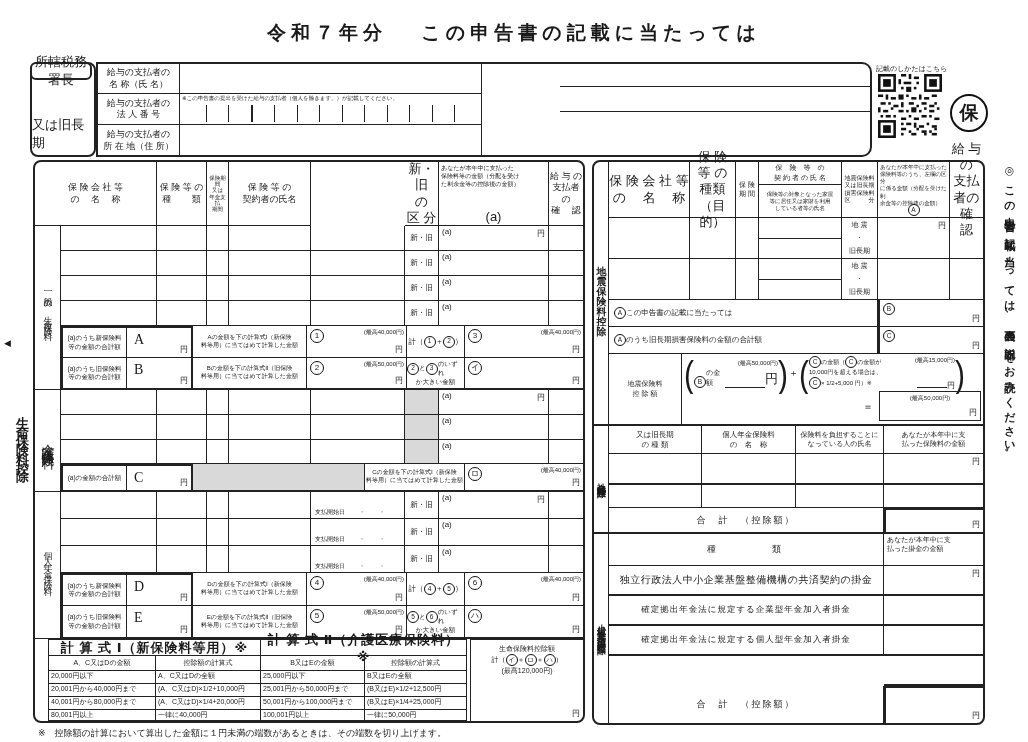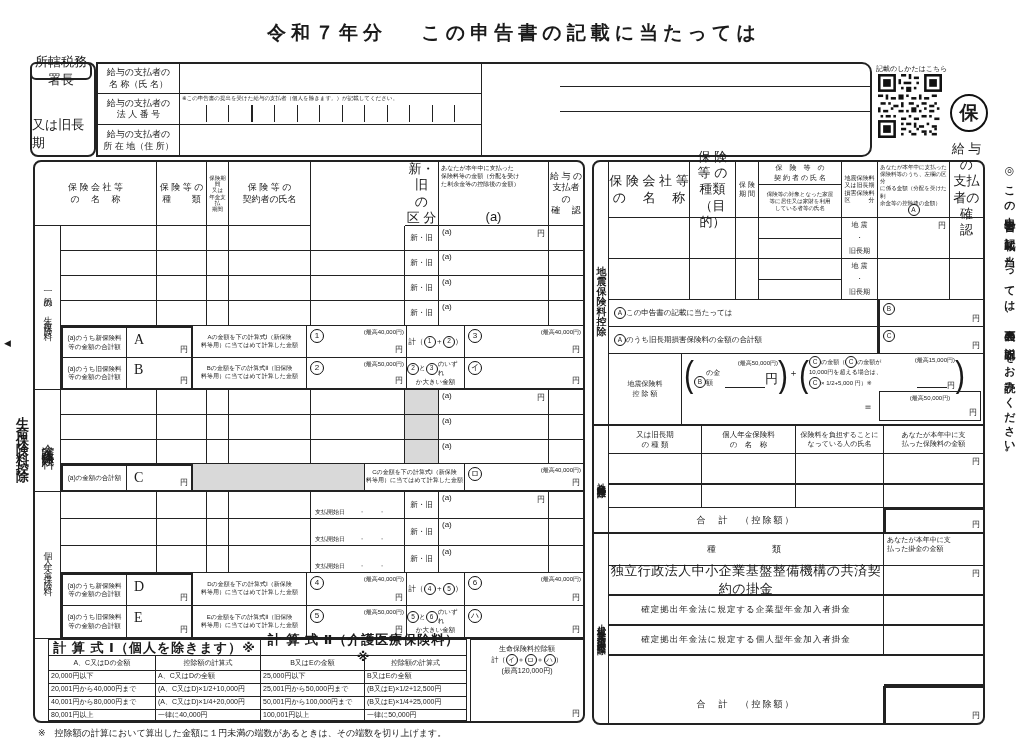--- a/index.html
+++ b/index.html
@@ -441,21 +441,21 @@
           <span>のいずれ</span>
         </span>
       <span>か大きい金額</span>
       </div>
     <div class="c nbr bb2" style="left:430px;top:444px;right:0;height:33px">
       <span class="circ" style="position:absolute;left:3px;top:3px">ハ</span>
       <span class="yen-br">円</span>
       </div>
 
     <div class="abs" style="left:13px;top:477px;width:419px;height:82px;border:1.5px solid #222">
-      <div class="c ctr f8" style="left:0;top:0;width:212px;height:16px;font-weight:bold;letter-spacing:1px">計 算 式 Ⅰ（個人を除きます）※</div>
+      <div class="c ctr f8" style="left:0;top:0;width:212px;height:16px;font-weight:bold;letter-spacing:1px">計 算 式 Ⅰ（新保険料等用）※</div>
       <div class="c ctr f8 nbr" style="left:212px;top:0;right:0;height:16px;font-weight:bold;letter-spacing:1px">計 算 式 Ⅱ（介護医療保険料）※</div>
       <div class="c ctr f7" style="left:0;top:16px;width:107px;height:15px">A、C又はDの金額</div>
       <div class="c ctr f7" style="left:107px;top:16px;width:105px;height:15px">控除額の計算式</div>
       <div class="c ctr f7" style="left:212px;top:16px;width:104px;height:15px">B又はEの金額</div>
       <div class="c ctr f7 nbr" style="left:316px;top:16px;right:0;height:15px">控除額の計算式</div>
 
       <div class="c f7" style="left:0;top:31px;width:107px;height:13px;padding-left:2px">20,000円以下</div>
       <div class="c f7" style="left:107px;top:31px;width:105px;height:13px;padding-left:2px">A、C又はDの全額</div>
       <div class="c f7" style="left:212px;top:31px;width:104px;height:13px;padding-left:2px">25,000円以下</div>
       <div class="c f7 nbr" style="left:316px;top:31px;right:0;height:13px;padding-left:2px">B又はEの全額</div>
@@ -645,21 +645,21 @@
 
     <div class="c ctr f9 bb2" style="left:15px;top:346px;width:275px;height:26px;letter-spacing:2px">合　計　（控除額）</div>
     <div class="c nbr bb2" style="left:290px;top:346px;right:0;height:26px;border-left:2px solid #222;border-top:2px solid #222">
         <span class="yen-br">円</span>
       </div>
 
     <div class="c ctr f9" style="left:15px;top:372px;width:275px;height:32px;letter-spacing:4px">種　　　　類</div>
     <div class="c pre f7 lh nbr" style="left:290px;top:372px;right:0;height:32px;padding:2px 0 0 3px">あなたが本年中に支
 払った掛金の金額</div>
 
-    <div class="c ctr f85 bb2" style="left:15px;top:404px;width:275px;height:30px;font-size:13px;letter-spacing:0.5px">独立行政法人中小企業基盤整備機構の共済契約の掛金</div>
+    <div class="c ctr f85 bb2" style="left:15px;top:404px;width:275px;height:30px;font-size:10px;letter-spacing:0.5px">独立行政法人中小企業基盤整備機構の共済契約の掛金</div>
     <div class="c nbr bb2" style="left:290px;top:404px;right:0;height:30px">
         <span class="yen-tr">円</span>
       </div>
     <div class="c ctr bb2" style="left:15px;top:434px;width:275px;height:30px;font-size:8.5px;letter-spacing:1px">確定拠出年金法に規定する企業型年金加入者掛金</div>
     <div class="c nbr bb2" style="left:290px;top:434px;right:0;height:30px"></div>
     <div class="c ctr bb2" style="left:15px;top:464px;width:275px;height:30px;font-size:8.5px;letter-spacing:1px">確定拠出年金法に規定する個人型年金加入者掛金</div>
     <div class="c nbr bb2" style="left:290px;top:464px;right:0;height:30px"></div>
     <div class="c nbr bb2" style="left:290px;top:494px;right:0;height:30px"></div>
 
     <div class="c ctr f9 nbb" style="left:15px;top:524px;width:275px;bottom:0;letter-spacing:2px">合　計　（控除額）</div>

